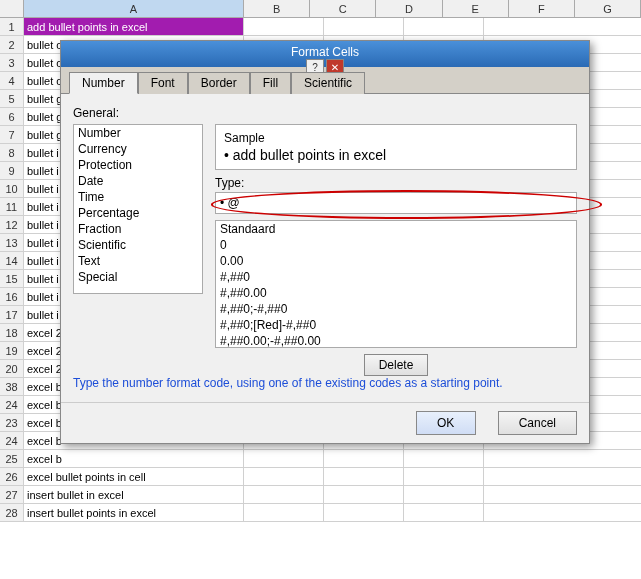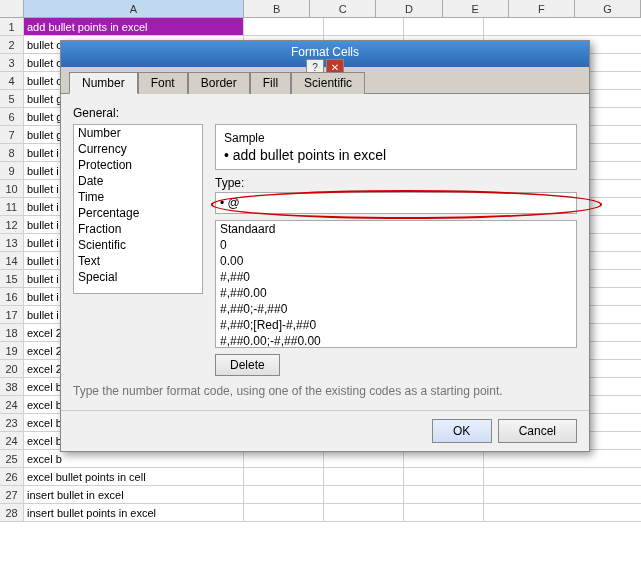--- a/index.html
+++ b/index.html
@@ -255,41 +255,41 @@
       font-size: 12px;
     }
 
     .format-item {
       padding: 1px 4px;
       white-space: nowrap;
     }
 
     .delete-btn-row {
       display: flex;
-      justify-content: flex-start;
+      justify-content: center;
     }
 
     .delete-btn {
       padding: 3px 14px;
       border: 1px solid #888;
       background: linear-gradient(to bottom, #f5f5f5, #e0e0e0);
       cursor: pointer;
       font-size: 12px;
     }
 
     .description-text {
       font-size: 12px;
-      color: #737373;
-      margin-top: 8px;
+      color: #1d4ed8;
+      margin-top: 0;
     }
 
     .dialog-footer {
       display: flex;
       justify-content: flex-end;
-      gap: 6px;
+      gap: 22px;
       padding: 8px 12px;
       border-top: 1px solid #ccc;
     }
 
     .footer-btn {
       padding: 4px 20px;
       border: 1px solid #888;
       background: linear-gradient(to bottom, #f5f5f5, #e0e0e0);
       cursor: pointer;
       font-size: 12px;

